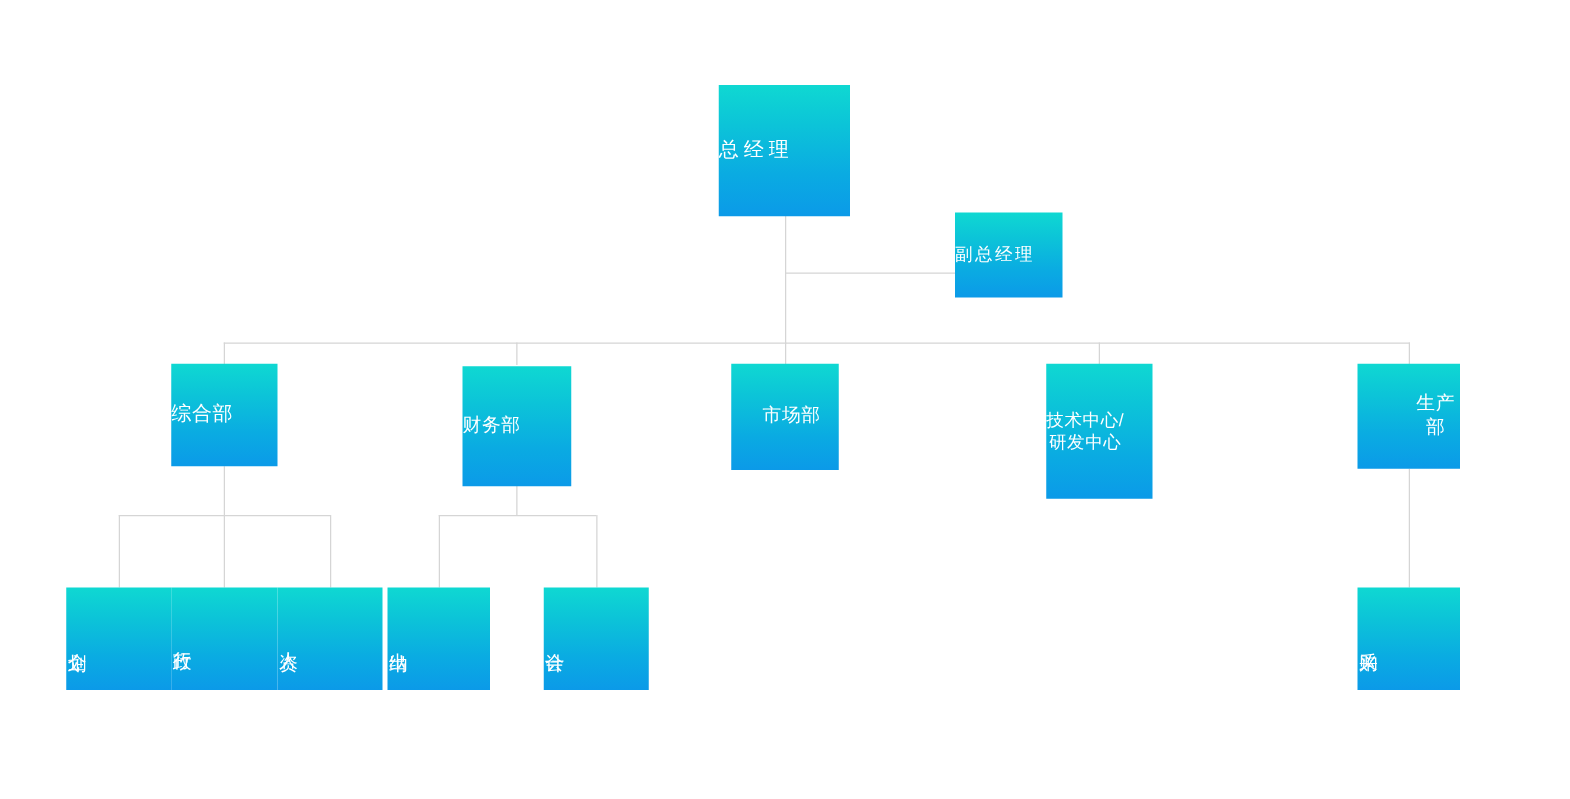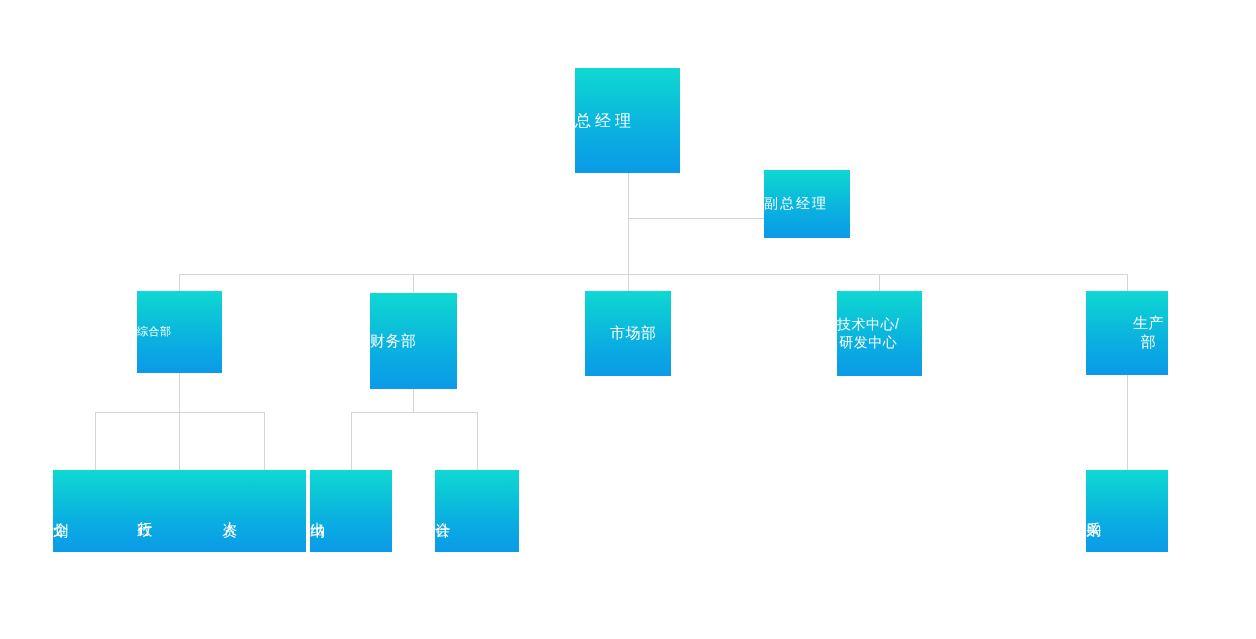--- a/index.html
+++ b/index.html
@@ -93,33 +93,33 @@
   <div class="line v" style="left:1127px; top:375px; height:95px;"></div>
 
   <div class="node root" style="left:575px; top:68px; width:105px; height:105px; font-size:16px;">
     <span class="node-label">总经理</span>
   </div>
 
   <div class="node deputy" style="left:764px; top:170px; width:86px; height:68px; font-size:14px;">
     <span class="node-label">副总经理</span>
   </div>
 
-  <div class="node" style="left:137px; top:291px; width:85px; height:82px; font-size:11px;">
+  <div class="node" style="left:137px; top:291px; width:85px; height:82px; font-size:16px;">
     <span class="node-label">综合部</span>
   </div>
 
   <div class="node" style="left:370px; top:293px; width:87px; height:96px; font-size:15px;">
     <span class="node-label">财务部</span>
   </div>
 
   <div class="node" style="left:585px; top:291px; width:86px; height:85px; font-size:15px;padding-left:25px;">
     <span class="node-label">市场部</span>
   </div>
 
-  <div class="node" style="left:837px; top:291px; width:85px; height:85px; font-size:14px;">
+  <div class="node" style="left:837px; top:291px; width:85px; height:108px; font-size:14px;">
     <span class="node-label">技术中心/
 研发中心</span>
   </div>
 
   <div class="node" style="left:1086px; top:291px; width:82px; height:84px; font-size:15px;padding-left:43px;">
     <span class="node-label">生产部</span>
   </div>
 
   <div class="leaf-group" style="left:53px; top:470px;">
     <div class="node vertical" style="width:84px; height:82px; font-size:15px;">

